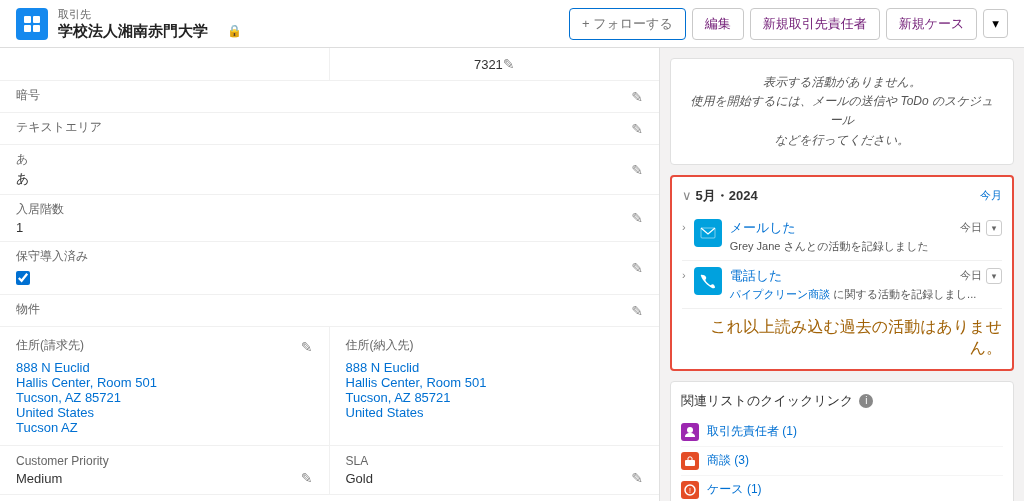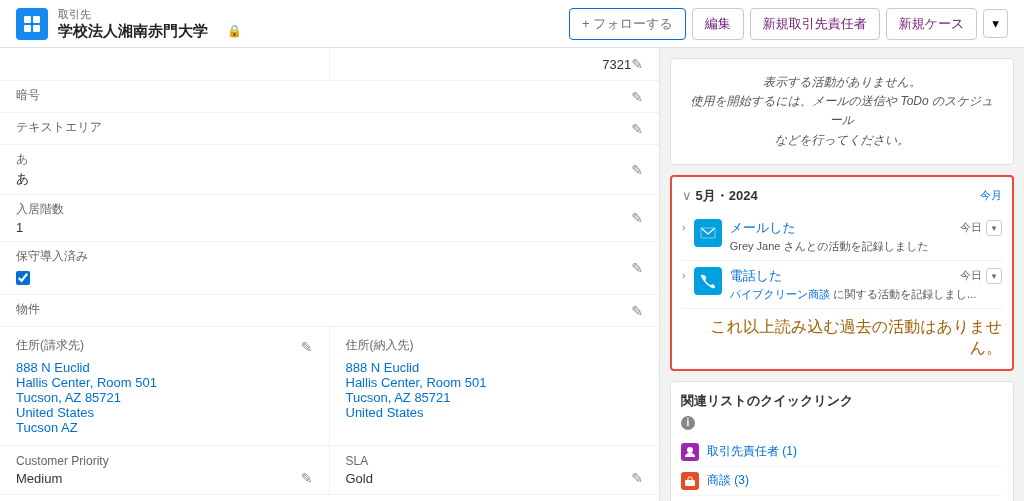--- a/index.html
+++ b/index.html
@@ -201,26 +201,26 @@
 
     
     .quicklinks-section {
       background: #fff;
       border: 1px solid #e0e0e0;
       border-radius: 4px;
       padding: 10px;
     }
     .quicklinks-header {
       font-size: 13px;
-      font-weight: 700;
+      font-weight: 400;
       color: #333;
       margin-bottom: 8px;
       display: flex;
+      align-items: center;
       gap: 6px;
-      flex-direction: column;
     }
     .info-icon {
       width: 14px;
       height: 14px;
       border-radius: 50%;
       background: #888;
       color: #fff;
       font-size: 10px;
       display: inline-flex;
       align-items: center;
@@ -287,21 +287,21 @@
   </div>
 </div>
 
 <div class="main-content">
 
   <div class="left-panel">
 
     <div class="top-row">
       <div class="top-col"></div>
       <div class="top-col">
-        <div style="display:flex; justify-content:flex-end; align-items:center;">
+        <div style="display:flex; justify-content:center; align-items:center;">
           <span style="font-size:13px;">7321</span>
           <span class="edit-pencil">✎</span>
         </div>
       </div>
     </div>
 
     <div class="single-field">
       <div class="single-field-row">
         <span class="field-label">暗号</span>
         <span class="edit-pencil">✎</span>

